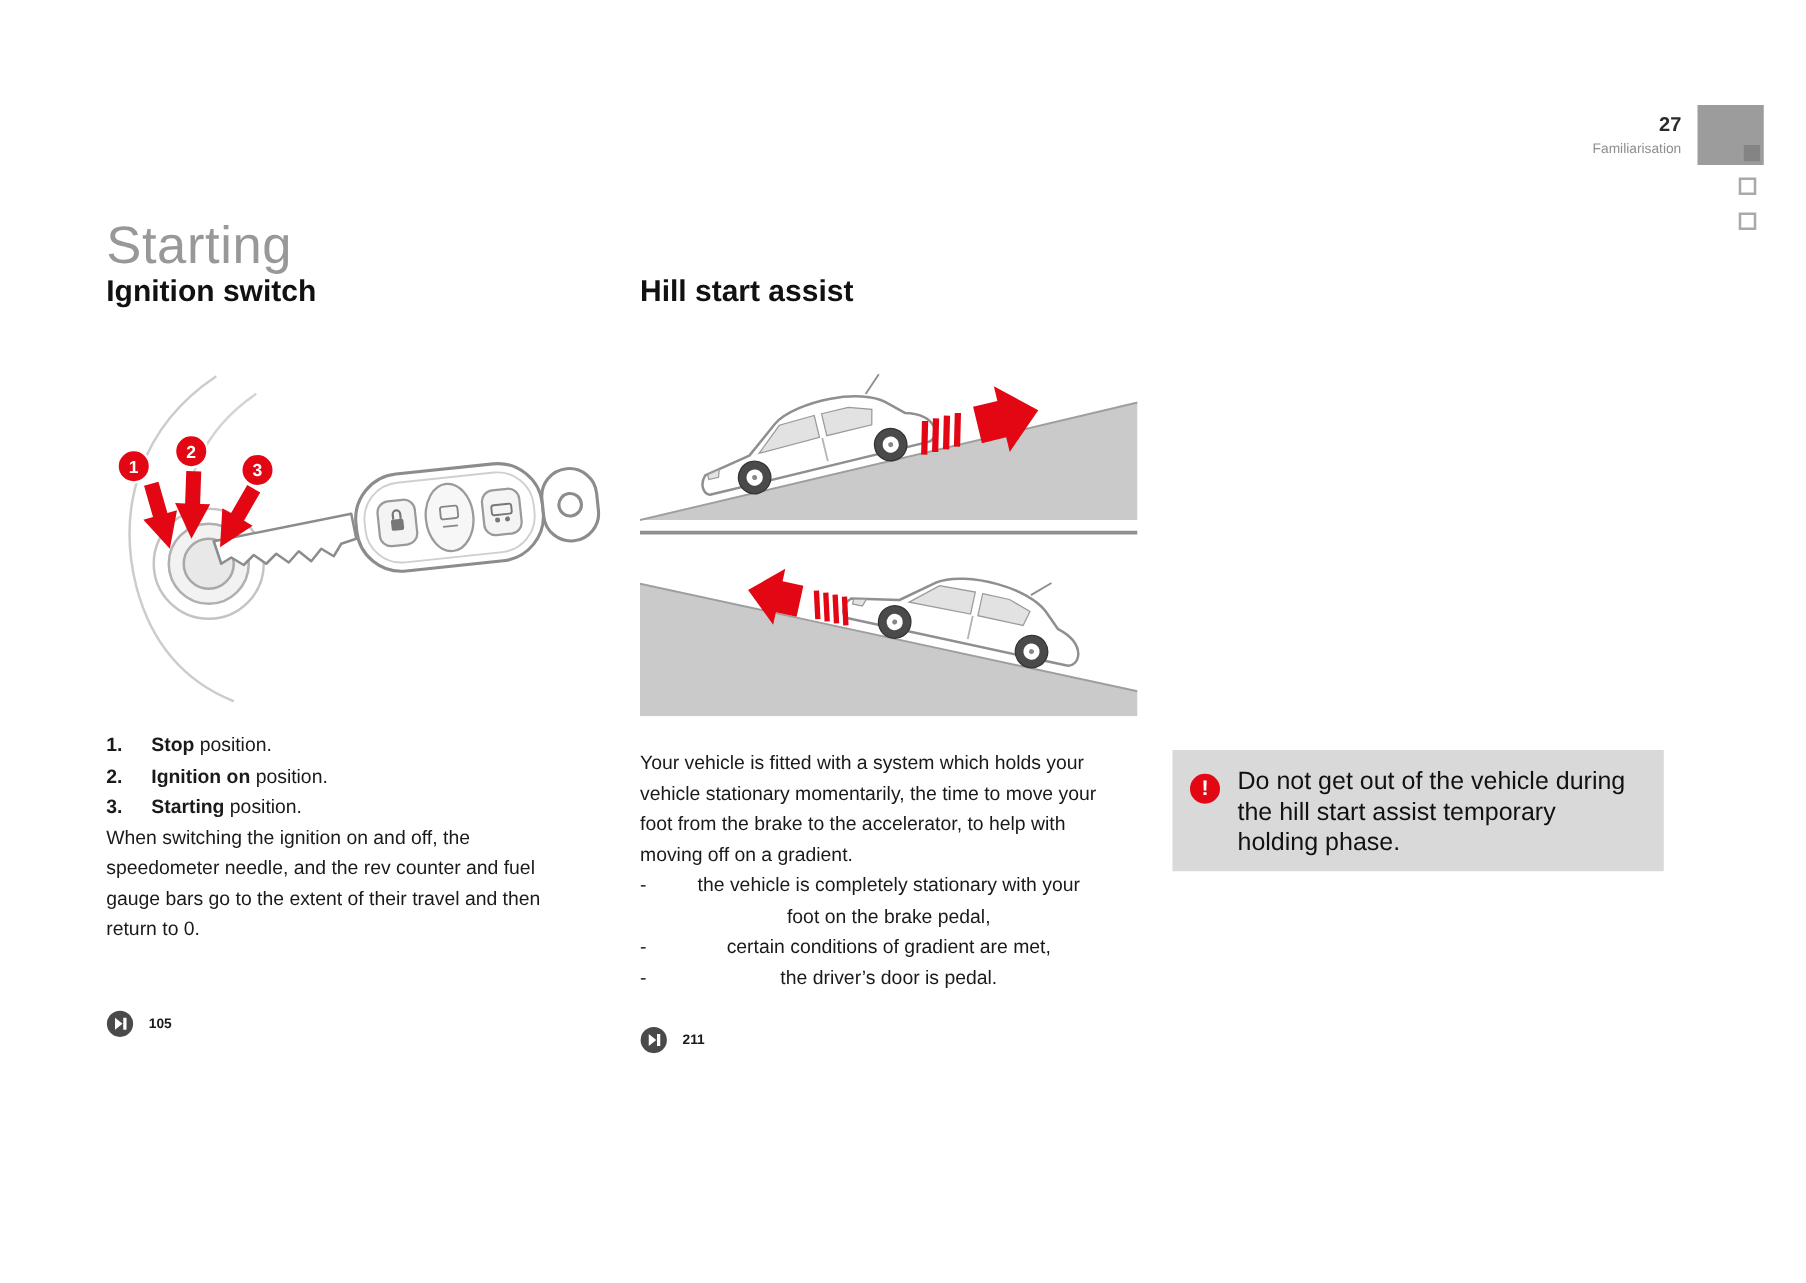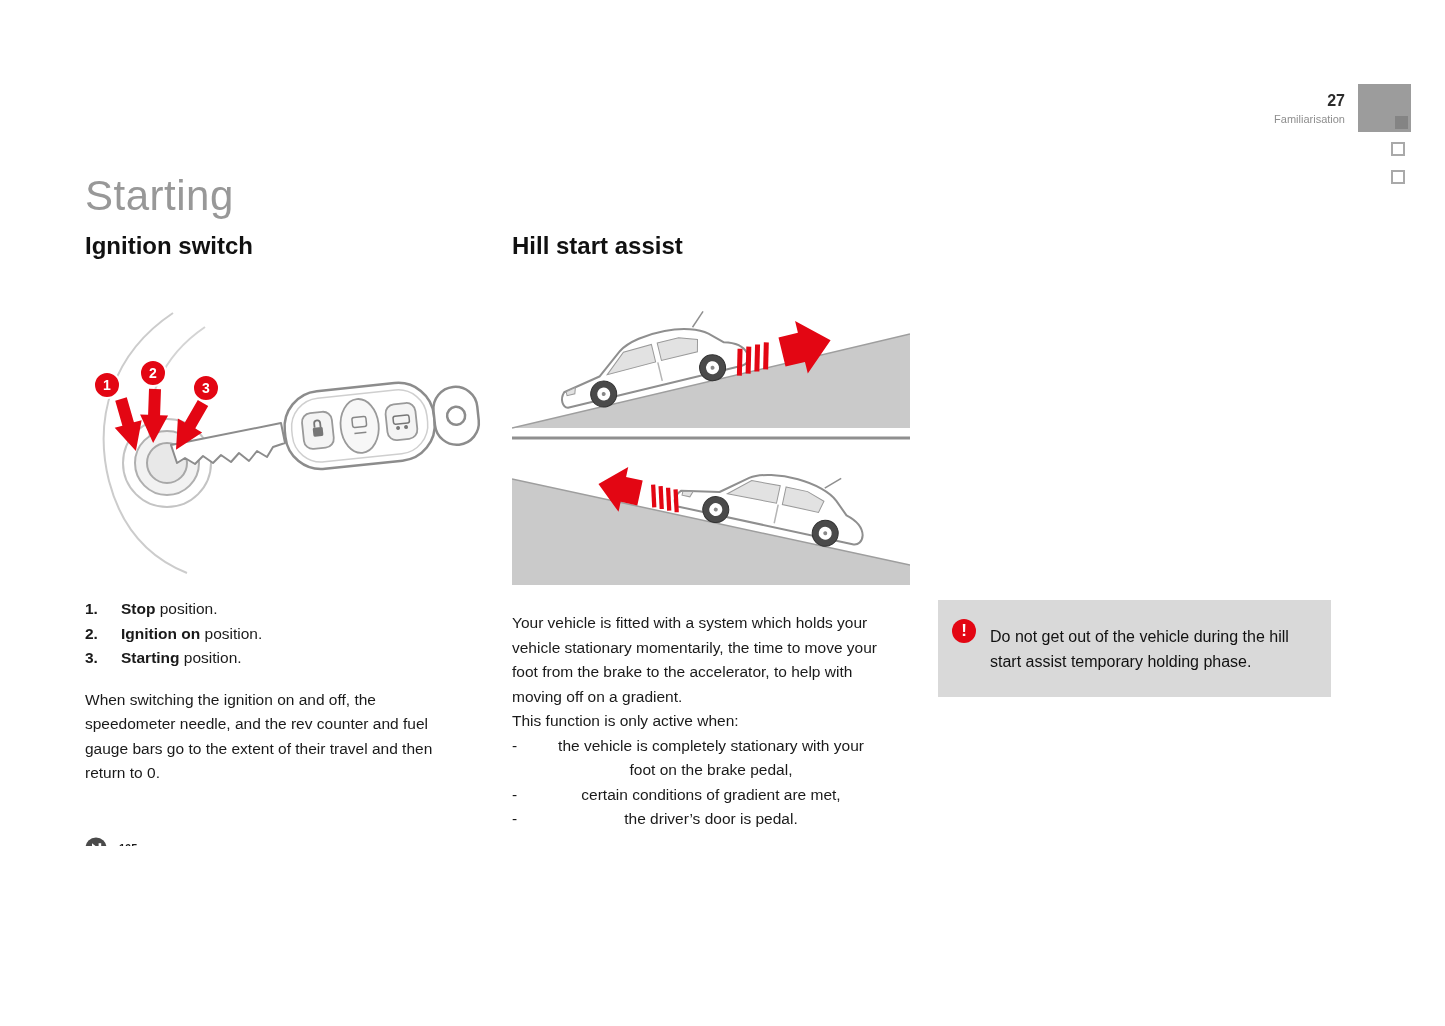--- a/index.html
+++ b/index.html
@@ -14,55 +14,55 @@
   .section { position:absolute; left:1050px; top:113px; width:295px; text-align:right;
              font-size:11px; color:#8e8e8e; }
   .tab-big { position:absolute; left:1358px; top:84px; width:53px; height:48px; background:#9c9c9c; }
   .tab-corner { position:absolute; right:3px; bottom:3px; width:13px; height:13px; background:#848484; }
   .tab-outline { position:absolute; left:1391px; width:14px; height:14px; border:2px solid #a9a9a9; background:#fff; }
   .t1 { top:142px; } .t2 { top:170px; }
 
   h1.title { position:absolute; left:85px; top:172px; font-size:42px; font-weight:400;
              color:#989898; letter-spacing:0.5px; }
 
-  .col { position:absolute; top:232px; width:398px; }
+  .col { position:absolute; top:220px; width:398px; }
   .col1 { left:85px; } .col2 { left:512px; }
   h2.colhead { font-size:24px; font-weight:bold; color:#111; line-height:28px; }
 
   .figure { position:relative; }
   .fig-key { margin-top:35px; height:290px; }
   .fig-hill-a { margin-top:38px; height:147px; }
   .fig-hill-b { margin-top:8px; height:132px; }
 
   .numlist { margin-top:12px; }
   .li { display:flex; font-size:15.5px; line-height:24.5px; }
   .li .num { width:36px; font-weight:bold; }
-  .body-par { margin-top:17px; font-size:15.5px; line-height:24.5px; width:376px; }
+  .body-par { margin-top:0; font-size:15.5px; line-height:24.5px; width:376px; }
   .col2 .body-par { margin-top:26px; width:368px; }
   .active-when { font-size:15.5px; line-height:24.5px; }
   .bullets { }
   .bullet { display:flex; font-size:15.5px; line-height:24.5px; }
   .bullet .dash { width:34px; }
   .bullet .btext { width:330px;text-align:center; }
 
   .ref { display:flex; align-items:center; gap:12px; }
   .ref-1 { margin-top:51px; } .ref-2 { margin-top:26px; }
   .ref-num { font-size:11px; font-weight:bold; }
 
   .warning {
     position:absolute; left:938px; top:600px; width:393px; height:97px;
     background:#d9d9d9;
   }
   .warn-icon {
     position:absolute; left:14px; top:19px; width:24px; height:24px; border-radius:50%;
     background:#e30613; color:#fff; font-weight:bold; font-size:17px;
     display:flex; align-items:center; justify-content:center;
   }
-  .warn-text { position:absolute; left:52px; top:25px; width:312px;
-               font-size:16px; line-height:24.5px; color:#111; }
+  .warn-text { position:absolute; left:52px; top:13px; width:312px;
+               font-size:20px; line-height:24.5px; color:#111; }
   svg { display:block; }
 </style>
 </head>
 <body>
 
 <svg width="0" height="0" style="position:absolute" aria-hidden="true">
   <defs>
     <g id="car-shape">
       <path d="M6,-8 C1,-10 0,-18 6,-24 L44,-31 L70,-51 C80,-58 100,-61 118,-60 C136,-59 152,-54 160,-47 L173,-35 C184,-32 191,-27 193,-19 C194,-13 191,-8 185,-8 Z" fill="#ffffff" stroke="#8f8f8f" stroke-width="2" stroke-linejoin="round"></path>
       <polygon points="52,-31 73,-49 102,-50 102,-32" fill="#e2e2e2" stroke="#9a9a9a" stroke-width="1"></polygon>
@@ -194,21 +194,20 @@
     <div class="figure fig-hill-b">
       <svg width="398" height="132" viewBox="0 0 398 132">
         <polygon points="0,26 398,112 398,132 0,132" fill="#cacaca"></polygon>
         <line x1="0" y1="26" x2="398" y2="112" stroke="#9e9e9e" stroke-width="1.5"></line>
         <use href="#car-shape" transform="translate(158,60) rotate(12.2)"></use>
         <use href="#stripe-arrow" transform="translate(128,40) rotate(12.2) scale(-0.85,0.85)"></use>
       </svg>
     </div>
 
     <p class="body-par">Your vehicle is fitted with a system which holds your vehicle stationary momentarily, the time to move your foot from the brake to the accelerator, to help with moving off on a gradient.</p>
-    <p class="active-when">This function is only active when:</p>
 
     <div class="bullets">
       <div class="bullet">
         <span class="dash">-</span>
         <span class="btext">the vehicle is completely stationary with your foot on the brake pedal,</span>
       </div>
       <div class="bullet">
         <span class="dash">-</span>
         <span class="btext">certain conditions of gradient are met,</span>
       </div>

